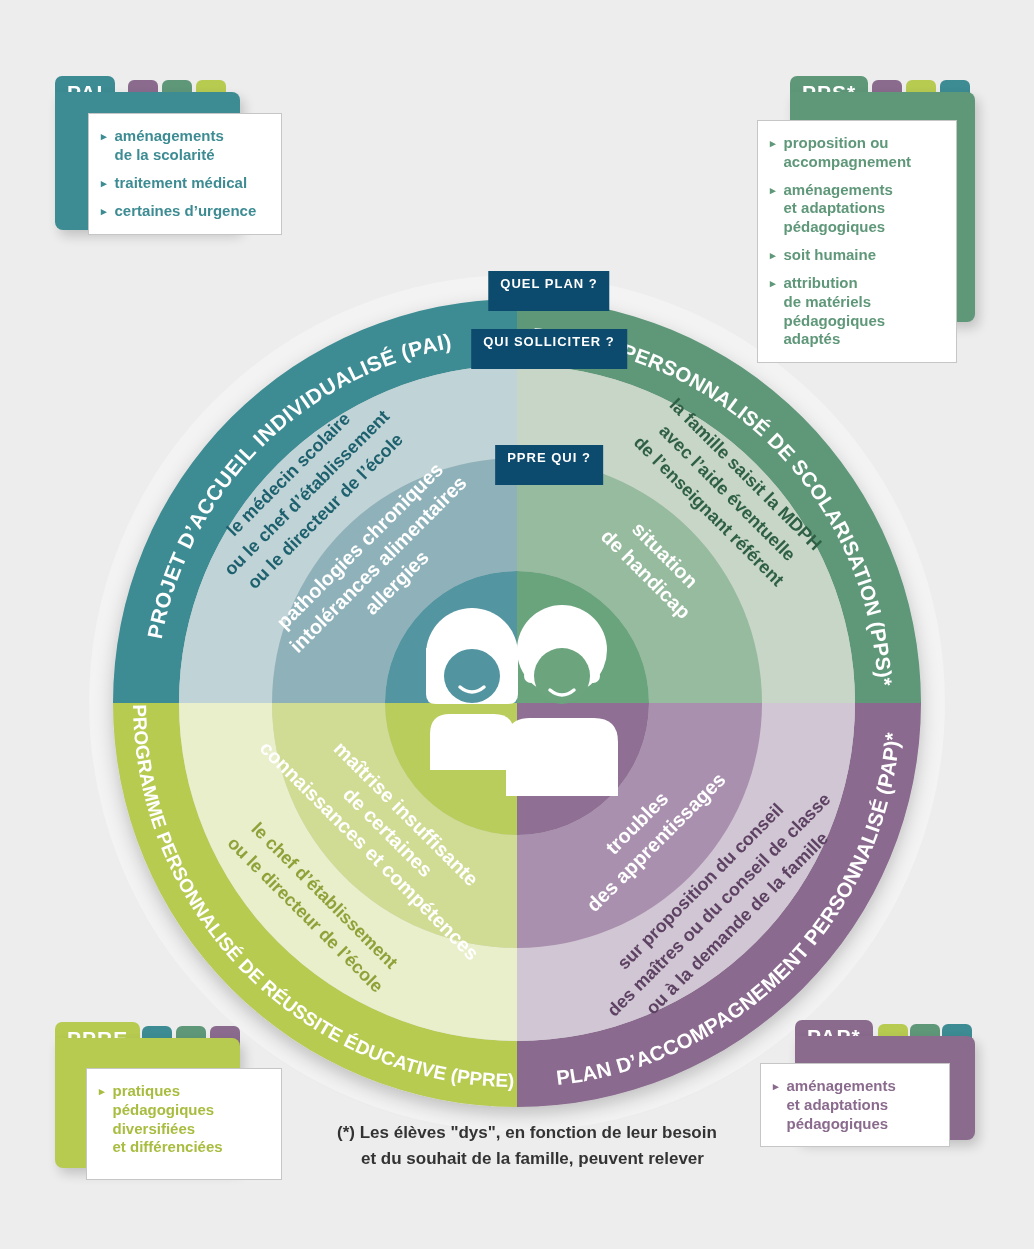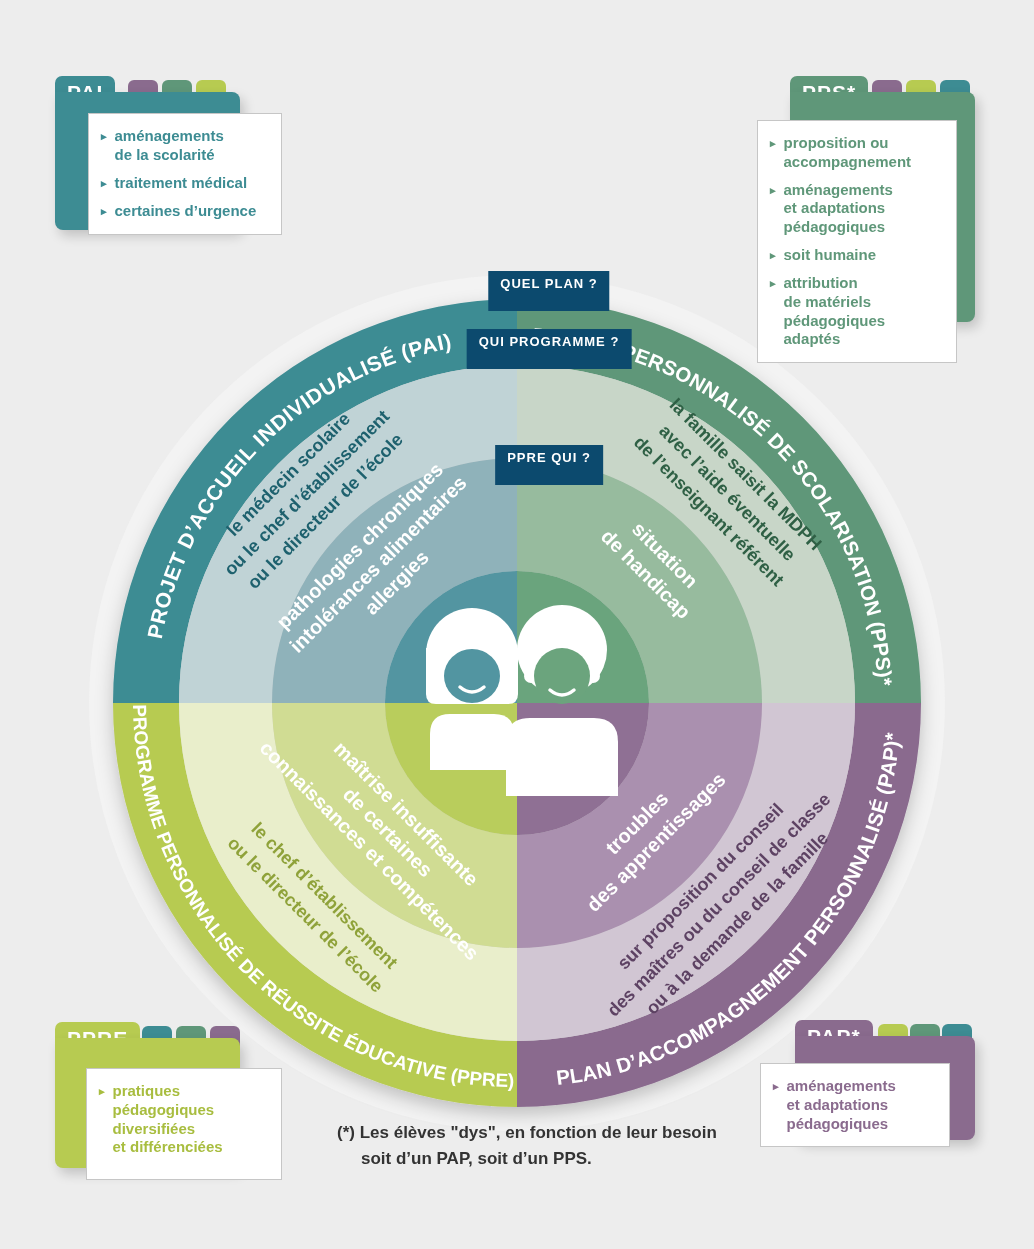--- a/index.html
+++ b/index.html
@@ -152,21 +152,21 @@
   </text>
   <text class="arc-title t-ppre" text-anchor="middle">
     <textPath href="#arcBottom" startOffset="435">PROGRAMME PERSONNALISÉ DE RÉUSSITE ÉDUCATIVE (PPRE)</textPath>
   </text>
   <text class="arc-title t-pap" text-anchor="middle">
     <textPath href="#arcBottom" startOffset="1044">PLAN D’ACCOMPAGNEMENT PERSONNALISÉ (PAP)*</textPath>
   </text>
 </svg>
 
 <div class="tag" style="top:271px">QUEL PLAN ?</div>
-<div class="tag" style="top:329px">QUI PROGRAMME ?</div>
+<div class="tag" style="top:329px">QUI SOLLICITER ?</div>
 <div class="tag" style="top:445px">PPRE QUI ?</div>
 
 <div>
   <div class="minitab c-purple" style="left:128px;top:80px"></div>
   <div class="minitab c-green" style="left:162px;top:80px"></div>
   <div class="minitab c-lime" style="left:196px;top:80px"></div>
   <div class="folder-tab c-teal" style="left:55px;top:76px">PAI</div>
   <div class="folder-body c-teal" style="left:55px;top:92px;width:185px;height:138px"></div>
   <div class="card tx-teal" style="left:88px;top:113px;width:194px">
     <div class="item"><span class="mk">▸</span><span>aménagements
@@ -217,14 +217,14 @@
   <div class="folder-body c-purple" style="left:795px;top:1036px;width:180px;height:104px"></div>
   <div class="card tx-purple" style="left:760px;top:1063px;width:190px">
     <div class="item"><span class="mk">▸</span><span>aménagements
 et adaptations
 pédagogiques</span></div>
   </div>
 </div>
 
 <div class="footnote">
   <div class="fl f1">(*) Les élèves "dys", en fonction de leur besoin</div>
-  <div class="fl">soit d’un PAP, soit d’un PPS.</div>
+  <div class="fl">et du souhait de la famille, peuvent relever</div>
 </div>
 
 </body></html>

